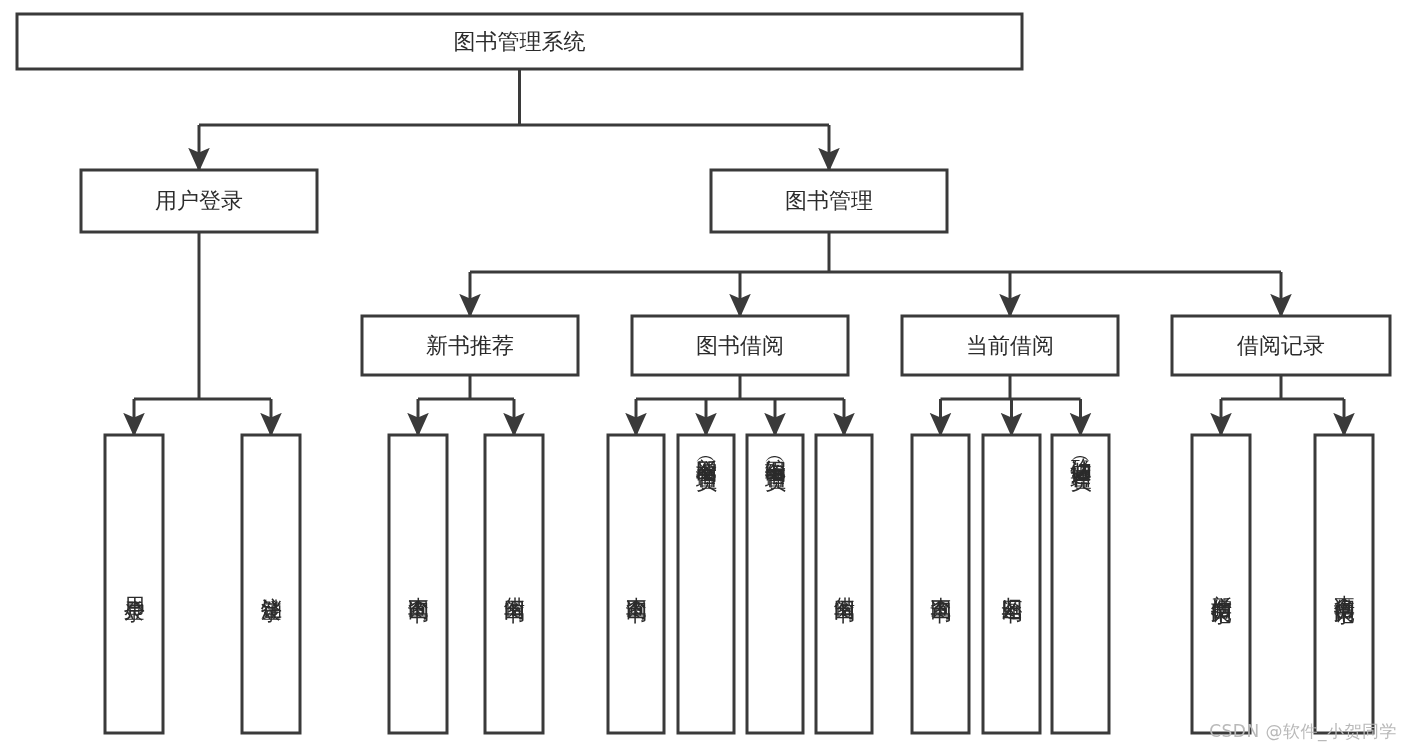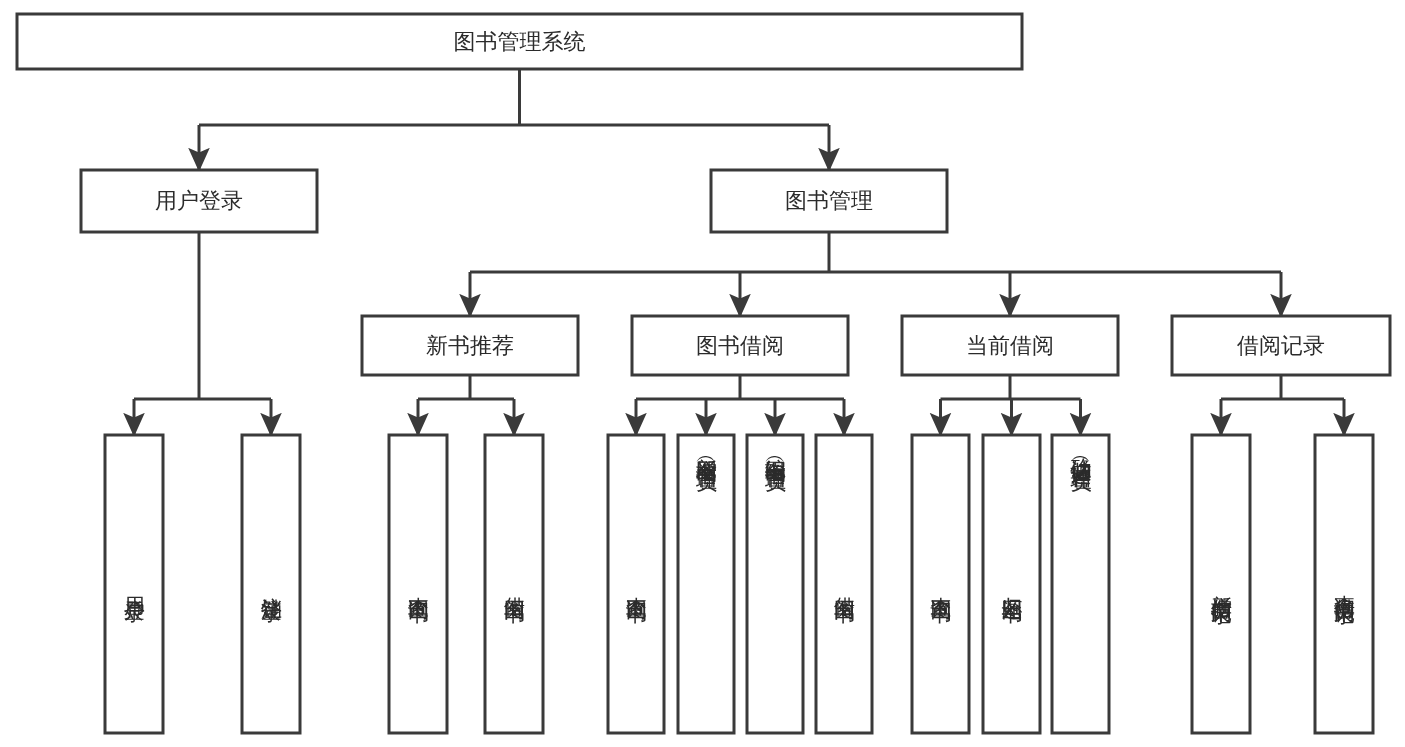--- a/index.html
+++ b/index.html
@@ -191,13 +191,14 @@
         <span class="vtext">确认归还（管理员）</span>
       </div>
       <div class="leaf-label-box v-center" style="left: 1192px; top: 435px; width: 58px; height: 298px; padding-top: 0px;">
         <span class="vtext">新增借阅记录</span>
       </div>
       <div class="leaf-label-box v-center" style="left: 1315px; top: 435px; width: 58px; height: 298px; padding-top: 0px;">
         <span class="vtext">查询借阅记录</span>
       </div>
     </div>
 
+  <div id="watermark">CSDN @软件_小贺同学</div>
 </div>
 
 </body></html>

